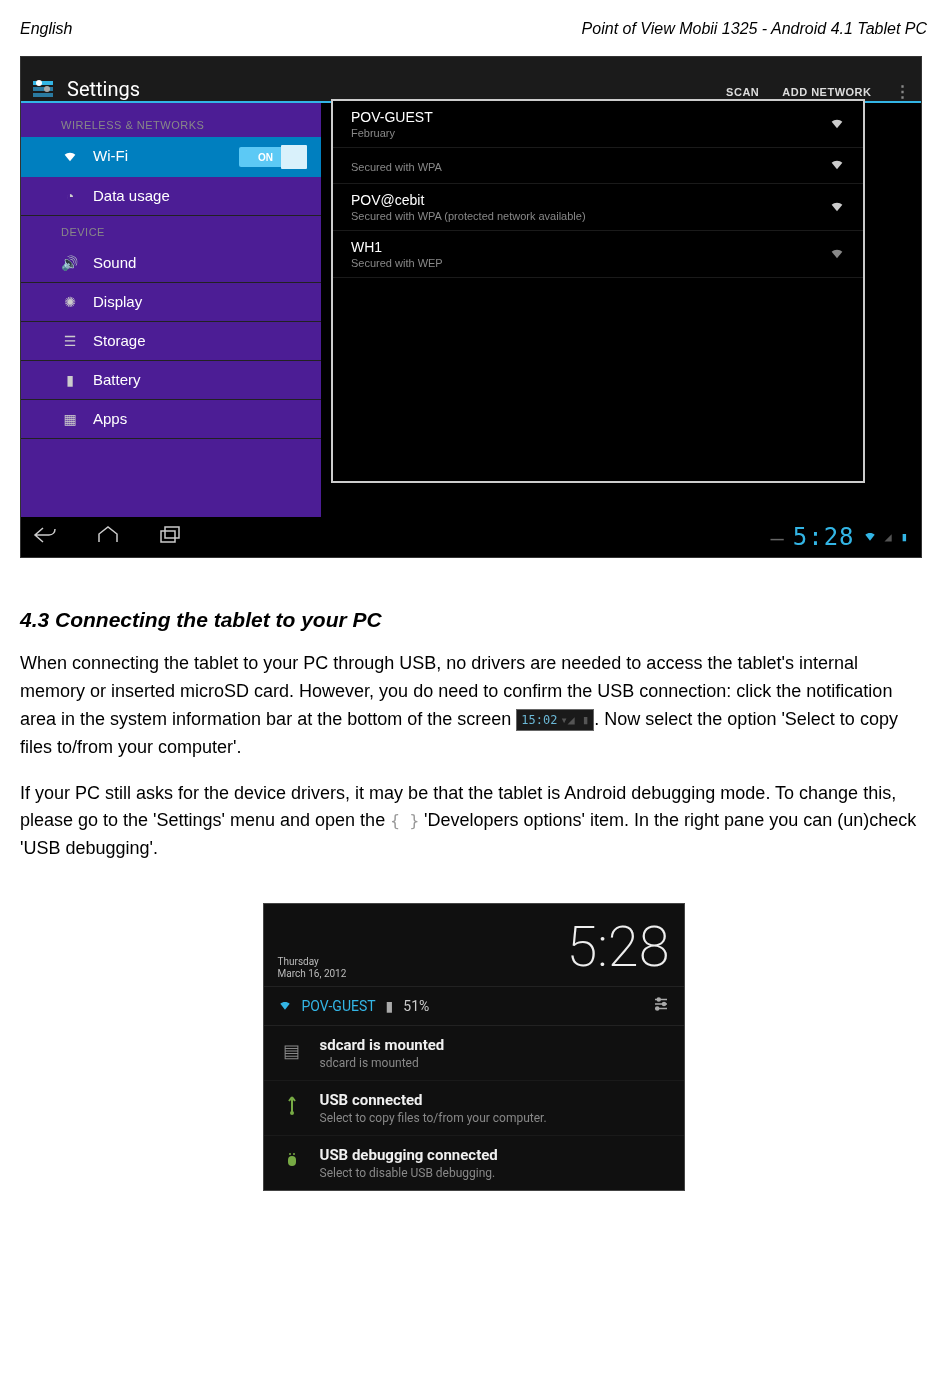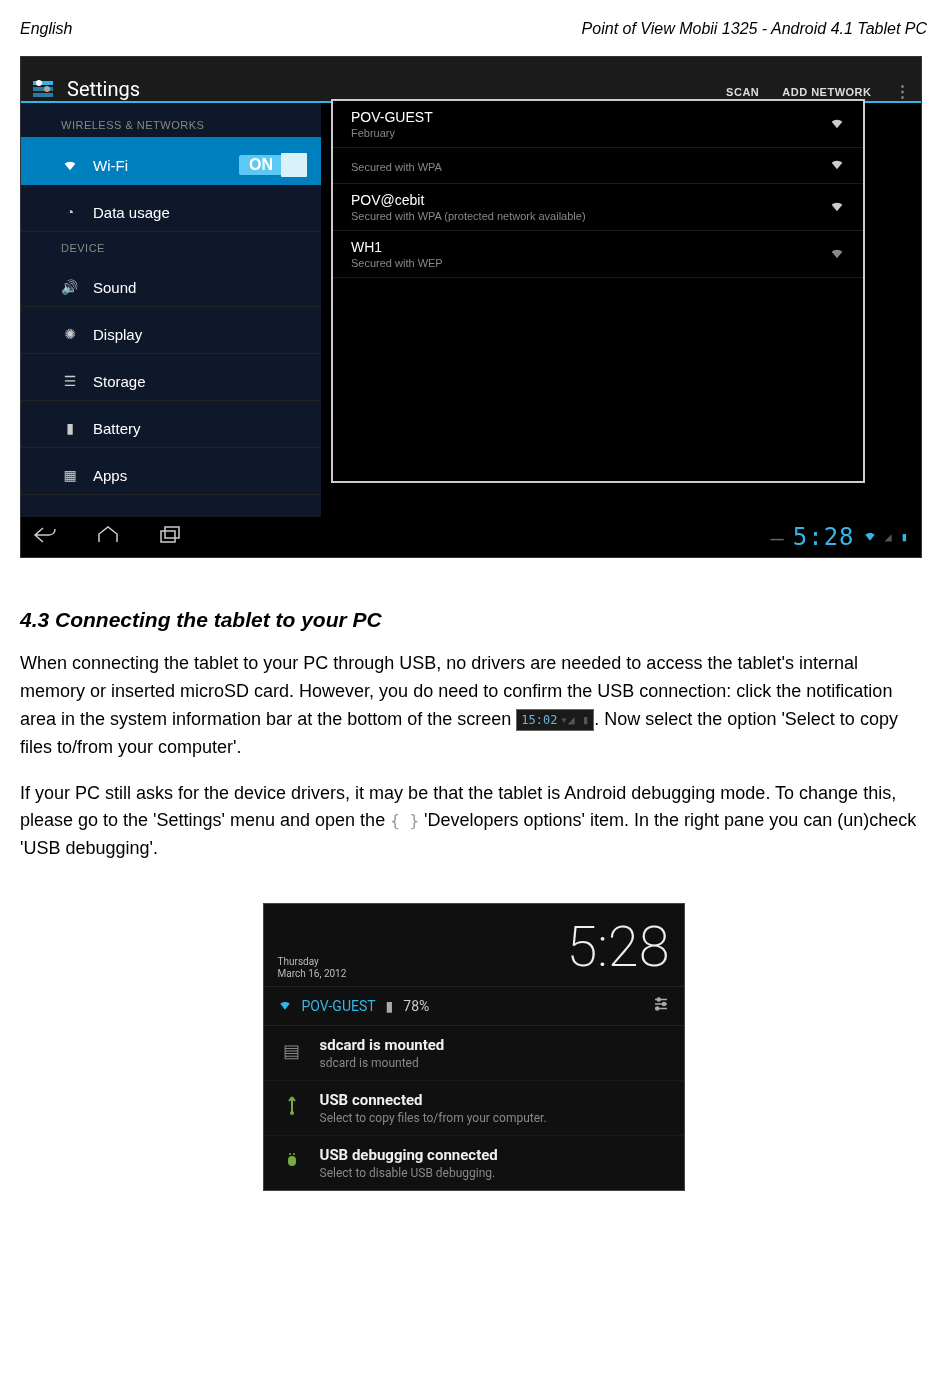--- a/index.html
+++ b/index.html
@@ -56,33 +56,33 @@
     font-size: 11px;
     font-weight: bold;
     letter-spacing: 0.5px;
   }
   .tablet-body {
     flex: 1;
     display: flex;
   }
   .sidebar {
     width: 300px;
-    background: #0f172a;
+    background: #4c1d95;
     padding-top: 6px;
   }
   .section-header {
     color: #888;
     font-size: 11px;
     padding: 10px 40px 6px;
     letter-spacing: 0.5px;
   }
   .sidebar-item {
     display: flex;
-    align-items: center;
-    padding: 18px 16px 10px 40px;
+    align-items: flex-start;
+    padding: 10px 16px 10px 40px;
     color: #fff;
     font-size: 15px;
     border-bottom: 1px solid #222;
   }
   .sidebar-item.active {
     background: #007fbf;
     color: #fff;
     border-bottom: none;
   }
   .sidebar-item .side-icon {
@@ -100,21 +100,21 @@
     margin-left: auto;
     width: 58px;
     height: 20px;
     background: #5cc9f5;
     border-radius: 2px;
     display: flex;
     align-items: center;
     justify-content: flex-end;
     padding: 0 4px;
     color: #fff;
-    font-size: 16px;
+    font-size: 10px;
     font-weight: bold;
     position: relative;
   }
   .switch::before {
     content: "";
     position: absolute;
     right: -2px;
     top: -2px;
     width: 26px;
     height: 24px;
@@ -443,21 +443,21 @@
       <div>March 16, 2012</div>
     </div>
     <div class="notif-time">5:28</div>
   </div>
   <div class="notif-status">
     <span><svg width="14" height="14" viewBox="0 0 24 24" fill="#33B5E5">
           <path d="M12 20l-8-10c4-4 12-4 16 0L12 20z"></path>
         </svg></span>
     <span>POV-GUEST</span>
     <span style="color:#aaa;">▮</span>
-    <span style="color:#ccc;">78%</span>
+    <span style="color:#ccc;">51%</span>
     <span class="sliders">
       <svg width="18" height="18" viewBox="0 0 24 24" fill="none" stroke="#aaa" stroke-width="2">
           <line x1="4" y1="6" x2="20" y2="6"></line>
           <line x1="4" y1="12" x2="20" y2="12"></line>
           <line x1="4" y1="18" x2="20" y2="18"></line>
           <circle cx="9" cy="6" r="2" fill="#aaa"></circle>
           <circle cx="16" cy="12" r="2" fill="#aaa"></circle>
           <circle cx="7" cy="18" r="2" fill="#aaa"></circle>
         </svg>
     </span>

